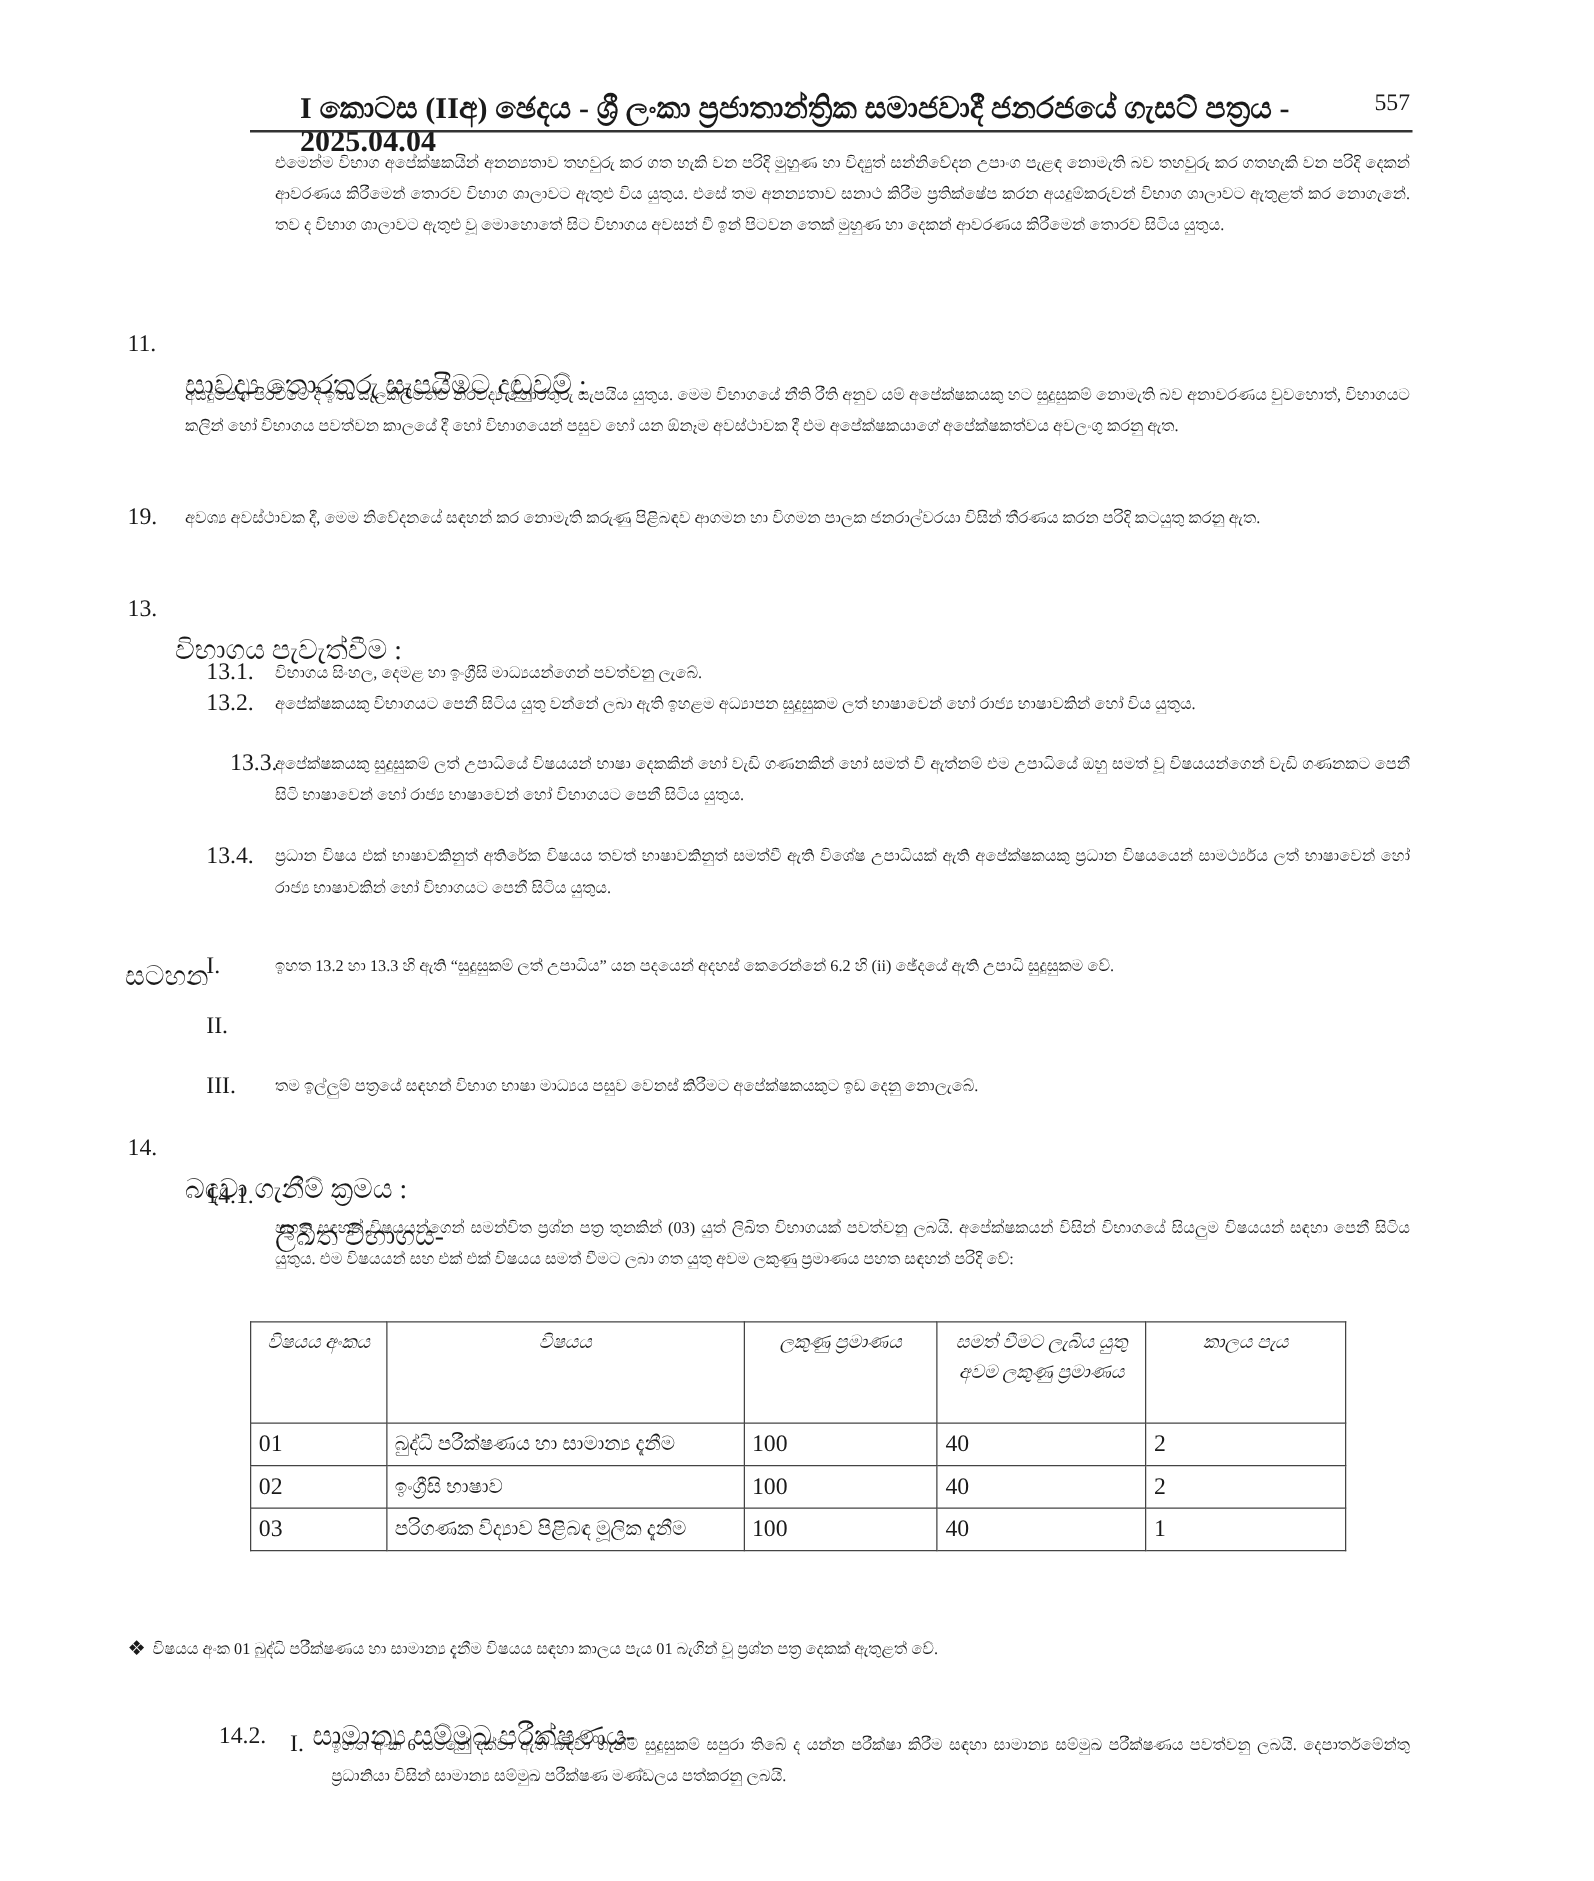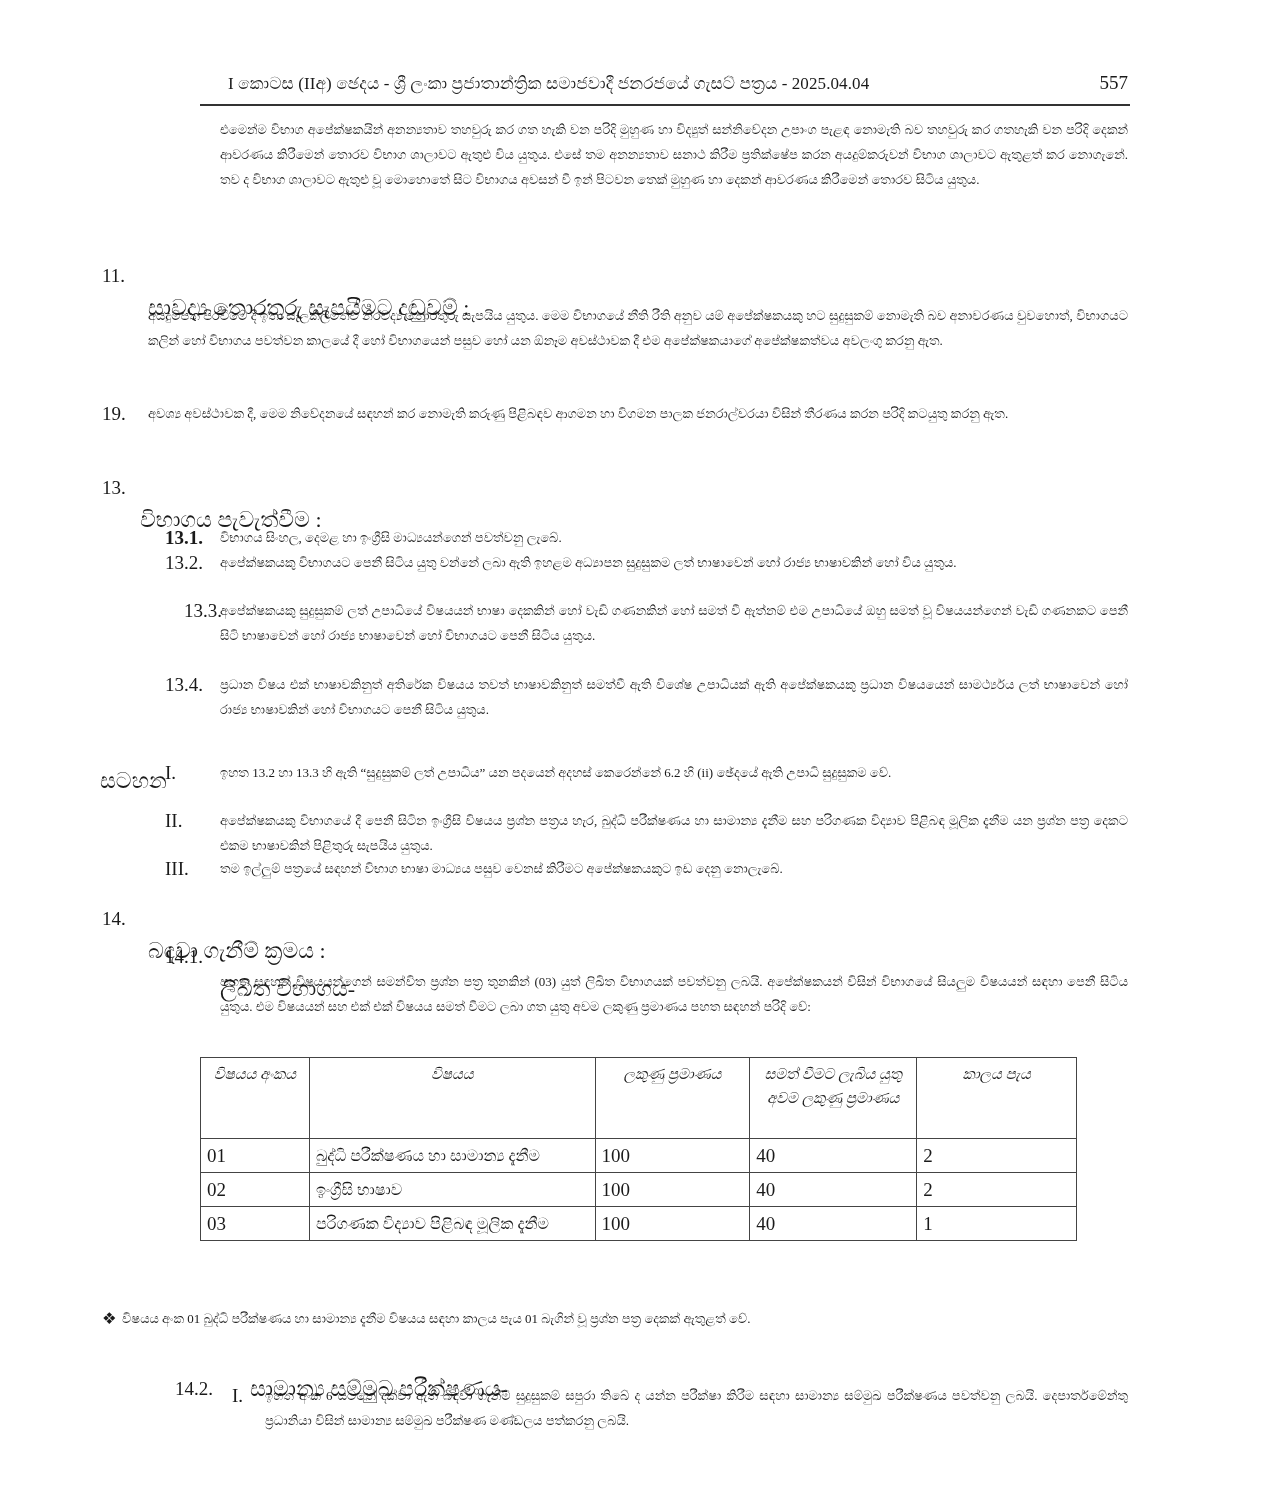--- a/index.html
+++ b/index.html
@@ -6,22 +6,22 @@
   body {
     width: 1275px; height: 1505px; position: relative; overflow: hidden;
     color: #1a1a1a;
     font-family: "Liberation Serif", "DejaVu Serif", serif;
   }
   .page { position: absolute; left: 0; top: 0; width: 1275px; height: 1505px; }
   .header {
     position: absolute; left: 200px; top: 70px; width: 930px; height: 36px;
   }
   .header-title {
-    position: absolute; left: 28px; top: 4px;
-    font-size: 17px; font-weight: normal; letter-spacing: 0.1px;
+    position: absolute; left: 40px; top: 4px;
+    font-size: 24px; font-weight: bold; letter-spacing: 0.1px;
   }
   .header-page {
     position: absolute; right: 2px; top: 2px; font-size: 19px;
   }
   .header-rule {
     position: absolute; left: 200px; top: 104px; width: 930px; height: 0;
     border-top: 2px solid #333;
   }
   .para {
     position: absolute; font-size: 13px; line-height: 25px;
@@ -65,39 +65,38 @@
   <div class="num" style="left:102px; top:263px;">11.</div>
   <div class="heading" style="left:148px; top:263px;">සාවද්‍ය තොරතුරු සැපයීමට දඬුවම් :</div>
   <div class="para" style="left:148px; top:303px; width:980px;">අයදුම්පත පිරවීමේ දී ඉතා සැලකිලිමත්ව නිරවද්‍ය තොරතුරු සැපයිය යුතුය. මෙම විභාගයේ නීති රීති අනුව යම් අපේක්ෂකයකු හට සුදුසුකම් නොමැති බව අනාවරණය වුවහොත්, විභාගයට කලින් හෝ විභාගය පවත්වන කාලයේ දී හෝ විභාගයෙන් පසුව හෝ යන ඕනෑම අවස්ථාවක දී එම අපේක්ෂකයාගේ අපේක්ෂකත්වය අවලංගු කරනු ඇත.</div>
 
   <div class="num" style="left:102px; top:401px;">19.</div>
   <div class="para" style="left:148px; top:401px; width:980px;">අවශ්‍ය අවස්ථාවක දී, මෙම නිවේදනයේ සඳහන් කර නොමැති කරුණු පිළිබඳව ආගමන හා විගමන පාලක ජනරාල්වරයා විසින් තීරණය කරන පරිදි කටයුතු කරනු ඇත.</div>
 
   <div class="num" style="left:102px; top:475px;">13.</div>
   <div class="heading" style="left:140px; top:475px;">විභාගය පැවැත්වීම :</div>
 
-  <div class="sub-num" style="left:165px; top:525px;font-weight:bold;">13.1.</div>
+  <div class="sub-num" style="left:165px; top:525px;">13.1.</div>
   <div class="para" style="left:220px; top:525px; width:908px;">විභාගය සිංහල, දෙමළ හා ඉංග්‍රීසි මාධ්‍යයන්ගෙන් පවත්වනු ලැබේ.</div>
 
   <div class="sub-num" style="left:165px; top:550px;">13.2.</div>
   <div class="para" style="left:220px; top:550px; width:908px;">අපේක්ෂකයකු විභාගයට පෙනී සිටිය යුතු වන්නේ ලබා ඇති ඉහළම අධ්‍යාපන සුදුසුකම ලත් භාෂාවෙන් හෝ රාජ්‍ය භාෂාවකින් හෝ විය යුතුය.</div>
 
   <div class="sub-num" style="left:164px; top:598px;margin-left:20px;">13.3.</div>
   <div class="para" style="left:220px; top:598px; width:908px;">අපේක්ෂකයකු සුදුසුකම් ලත් උපාධියේ විෂයයන් භාෂා දෙකකින් හෝ වැඩි ගණනකින් හෝ සමත් වී ඇත්නම් එම උපාධියේ ඔහු සමත් වූ විෂයයන්ගෙන් වැඩි ගණනකට පෙනී සිටි භාෂාවෙන් හෝ රාජ්‍ය භාෂාවෙන් හෝ විභාගයට පෙනී සිටිය යුතුය.</div>
 
   <div class="sub-num" style="left:165px; top:672px;">13.4.</div>
   <div class="para" style="left:220px; top:672px; width:908px;">ප්‍රධාන විෂය එක් භාෂාවකිනුත් අතිරේක විෂයය තවත් භාෂාවකිනුත් සමත්වී ඇති විශේෂ උපාධියක් ඇති අපේක්ෂකයකු ප්‍රධාන විෂයයෙන් සාමර්ථ්‍යය ලත් භාෂාවෙන් හෝ රාජ්‍ය භාෂාවකින් හෝ විභාගයට පෙනී සිටිය යුතුය.</div>
 
   <div class="heading" style="left:100px; top:736px;">සටහන</div>
 
   <div class="roman" style="left:165px; top:760px;">I.</div>
   <div class="para" style="left:220px; top:760px; width:908px;">ඉහත 13.2 හා 13.3 හි ඇති “සුදුසුකම් ලත් උපාධිය” යන පදයෙන් අදහස් කෙරෙන්නේ 6.2 හි (ii) ඡේදයේ ඇති උපාධි සුදුසුකම වේ.</div>
 
   <div class="roman" style="left:165px; top:808px;">II.</div>
-  <div class="para" style="left:220px; top:808px; width:908px;">අපේක්ෂකයකු විභාගයේ දී පෙනී සිටින ඉංග්‍රීසි විෂයය ප්‍රශ්න පත්‍රය හැර, බුද්ධි පරීක්ෂණය හා සාමාන්‍ය දැනීම සහ පරිගණක විද්‍යාව පිළිබඳ මූලික දැනීම යන ප්‍රශ්න පත්‍ර දෙකට එකම භාෂාවකින් පිළිතුරු සැපයිය යුතුය.</div>
 
   <div class="roman" style="left:165px; top:856px;">III.</div>
   <div class="para" style="left:220px; top:856px; width:908px;">තම ඉල්ලුම් පත්‍රයේ සඳහන් විභාග භාෂා මාධ්‍යය පසුව වෙනස් කිරීමට අපේක්ෂකයකුට ඉඩ දෙනු නොලැබේ.</div>
 
   <div class="num" style="left:102px; top:906px;">14.</div>
   <div class="heading" style="left:148px; top:906px;">බඳවා ගැනීම් ක්‍රමය :</div>
 
   <div class="sub-num" style="left:165px; top:944px;">14.1.</div>
   <div class="heading" style="left:220px; top:944px;">ලිඛිත විභාගය-</div>
   <div class="para" style="left:220px; top:969px; width:908px;">පහත සඳහන් විෂයයන්ගෙන් සමන්විත ප්‍රශ්න පත්‍ර තුනකින් (03) යුත් ලිඛිත විභාගයක් පවත්වනු ලබයි. අපේක්ෂකයන් විසින් විභාගයේ සියලුම විෂයයන් සඳහා පෙනී සිටිය යුතුය. එම විෂයයන් සහ එක් එක් විෂයය සමත් වීමට ලබා ගත යුතු අවම ලකුණු ප්‍රමාණය පහත සඳහන් පරිදි වේ:</div>

